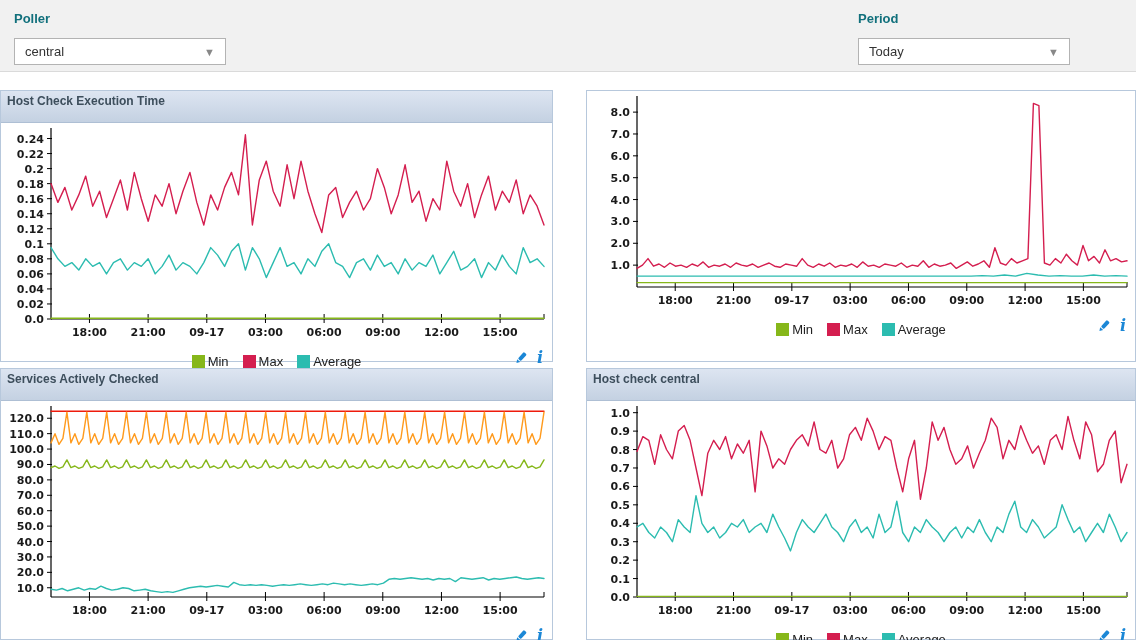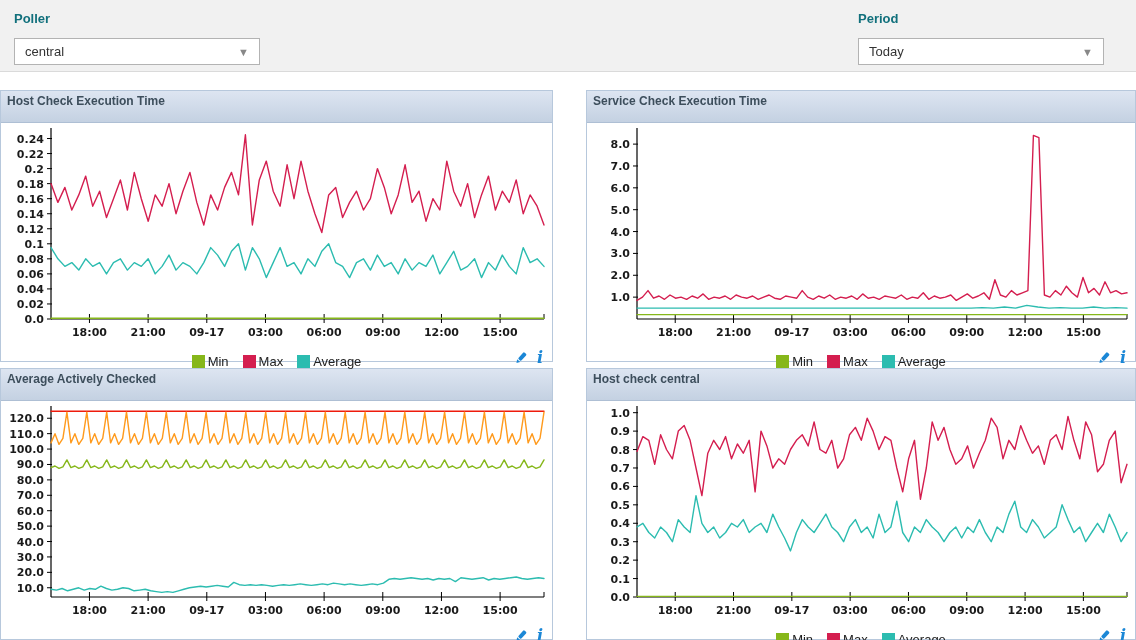--- a/index.html
+++ b/index.html
@@ -5,21 +5,21 @@
   * { box-sizing: border-box; margin: 0; padding: 0; }
   html,body { width:1136px; height:640px; background:#ffffff; overflow:hidden;
               font-family:"Liberation Sans","DejaVu Sans",sans-serif; }
 
   
   .filter-bar { position:relative; height:72px; background:#f1f1f1; border-bottom:1px solid #dadada;padding-left:11px; }
   .filter-group { position:absolute; top:11px; }
   .filter-group.poller { left:14px; }
   .filter-group.period { left:858px; }
   .filter-label { display:block; font-size:13px; font-weight:bold; color:#11707c; margin-bottom:7px; }
-  .select-box { width:246px; height:27px; background:#fff; border:1px solid #b3b3b3;
+  .select-box { width:212px; height:27px; background:#fff; border:1px solid #b3b3b3;
                 display:flex; align-items:center; justify-content:space-between;
                 padding:0 10px; font-size:13px; color:#333; cursor:pointer;margin-top:12px; }
   .select-box .caret { color:#888; font-size:11px; }
 
   
   .grid { display:grid; grid-template-columns:553px 550px; column-gap:33px; row-gap:6px; margin-top:18px; }
   .panel { border:1px solid #b7c8dc; background:#fff; height:272px; }
   .panel-title { height:32px; background:linear-gradient(#dde5f1,#c4d1e2); border-bottom:1px solid #aebfd4;
                  font-size:12px; font-weight:bold; color:#3d4e5c; padding:3px 6px 0 6px; }
   .chart-wrap { height:226px;text-decoration:underline; }
@@ -140,21 +140,20 @@
                 <path d="M5 10.5 h4 L7 13.8 Z" fill="#1b87d6"></path>
               </g>
             </svg>
         </span>
         <span class="icon-btn info-i">i</span>
       </div>
     </div>
   </div>
 
   <div class="panel">
-    <div class="panel-title">Service Check Execution Time</div>
     <div class="chart-wrap">
         <svg width="548" height="226">
           <line x1="46" y1="21.116279069767444" x2="51" y2="21.116279069767444" stroke="#000" stroke-width="1"></line>
           <text x="43" y="25.116279069767444" text-anchor="end" font-size="11" font-weight="bold" fill="#1a1a1a" font-family="DejaVu Sans, Liberation Sans, sans-serif">8.0</text>
           <line x1="46" y1="42.97674418604652" x2="51" y2="42.97674418604652" stroke="#000" stroke-width="1"></line>
           <text x="43" y="46.97674418604652" text-anchor="end" font-size="11" font-weight="bold" fill="#1a1a1a" font-family="DejaVu Sans, Liberation Sans, sans-serif">7.0</text>
           <line x1="46" y1="64.83720930232559" x2="51" y2="64.83720930232559" stroke="#000" stroke-width="1"></line>
           <text x="43" y="68.83720930232559" text-anchor="end" font-size="11" font-weight="bold" fill="#1a1a1a" font-family="DejaVu Sans, Liberation Sans, sans-serif">6.0</text>
           <line x1="46" y1="86.69767441860465" x2="51" y2="86.69767441860465" stroke="#000" stroke-width="1"></line>
           <text x="43" y="90.69767441860465" text-anchor="end" font-size="11" font-weight="bold" fill="#1a1a1a" font-family="DejaVu Sans, Liberation Sans, sans-serif">5.0</text>
@@ -221,21 +220,21 @@
                 <path d="M5 10.5 h4 L7 13.8 Z" fill="#1b87d6"></path>
               </g>
             </svg>
         </span>
         <span class="icon-btn info-i">i</span>
       </div>
     </div>
   </div>
 
   <div class="panel">
-    <div class="panel-title">Average Actively Checked</div>
+    <div class="panel-title">Services Actively Checked</div>
     <div class="chart-wrap">
         <svg width="551" height="226">
           <line x1="46" y1="17.245901639344282" x2="51" y2="17.245901639344282" stroke="#000" stroke-width="1"></line>
           <text x="43" y="21.245901639344282" text-anchor="end" font-size="11" font-weight="bold" fill="#1a1a1a" font-family="DejaVu Sans, Liberation Sans, sans-serif">120.0</text>
           <line x1="46" y1="32.65573770491804" x2="51" y2="32.65573770491804" stroke="#000" stroke-width="1"></line>
           <text x="43" y="36.65573770491804" text-anchor="end" font-size="11" font-weight="bold" fill="#1a1a1a" font-family="DejaVu Sans, Liberation Sans, sans-serif">110.0</text>
           <line x1="46" y1="48.065573770491795" x2="51" y2="48.065573770491795" stroke="#000" stroke-width="1"></line>
           <text x="43" y="52.065573770491795" text-anchor="end" font-size="11" font-weight="bold" fill="#1a1a1a" font-family="DejaVu Sans, Liberation Sans, sans-serif">100.0</text>
           <line x1="46" y1="63.47540983606558" x2="51" y2="63.47540983606558" stroke="#000" stroke-width="1"></line>
           <text x="43" y="67.47540983606558" text-anchor="end" font-size="11" font-weight="bold" fill="#1a1a1a" font-family="DejaVu Sans, Liberation Sans, sans-serif">90.0</text>

